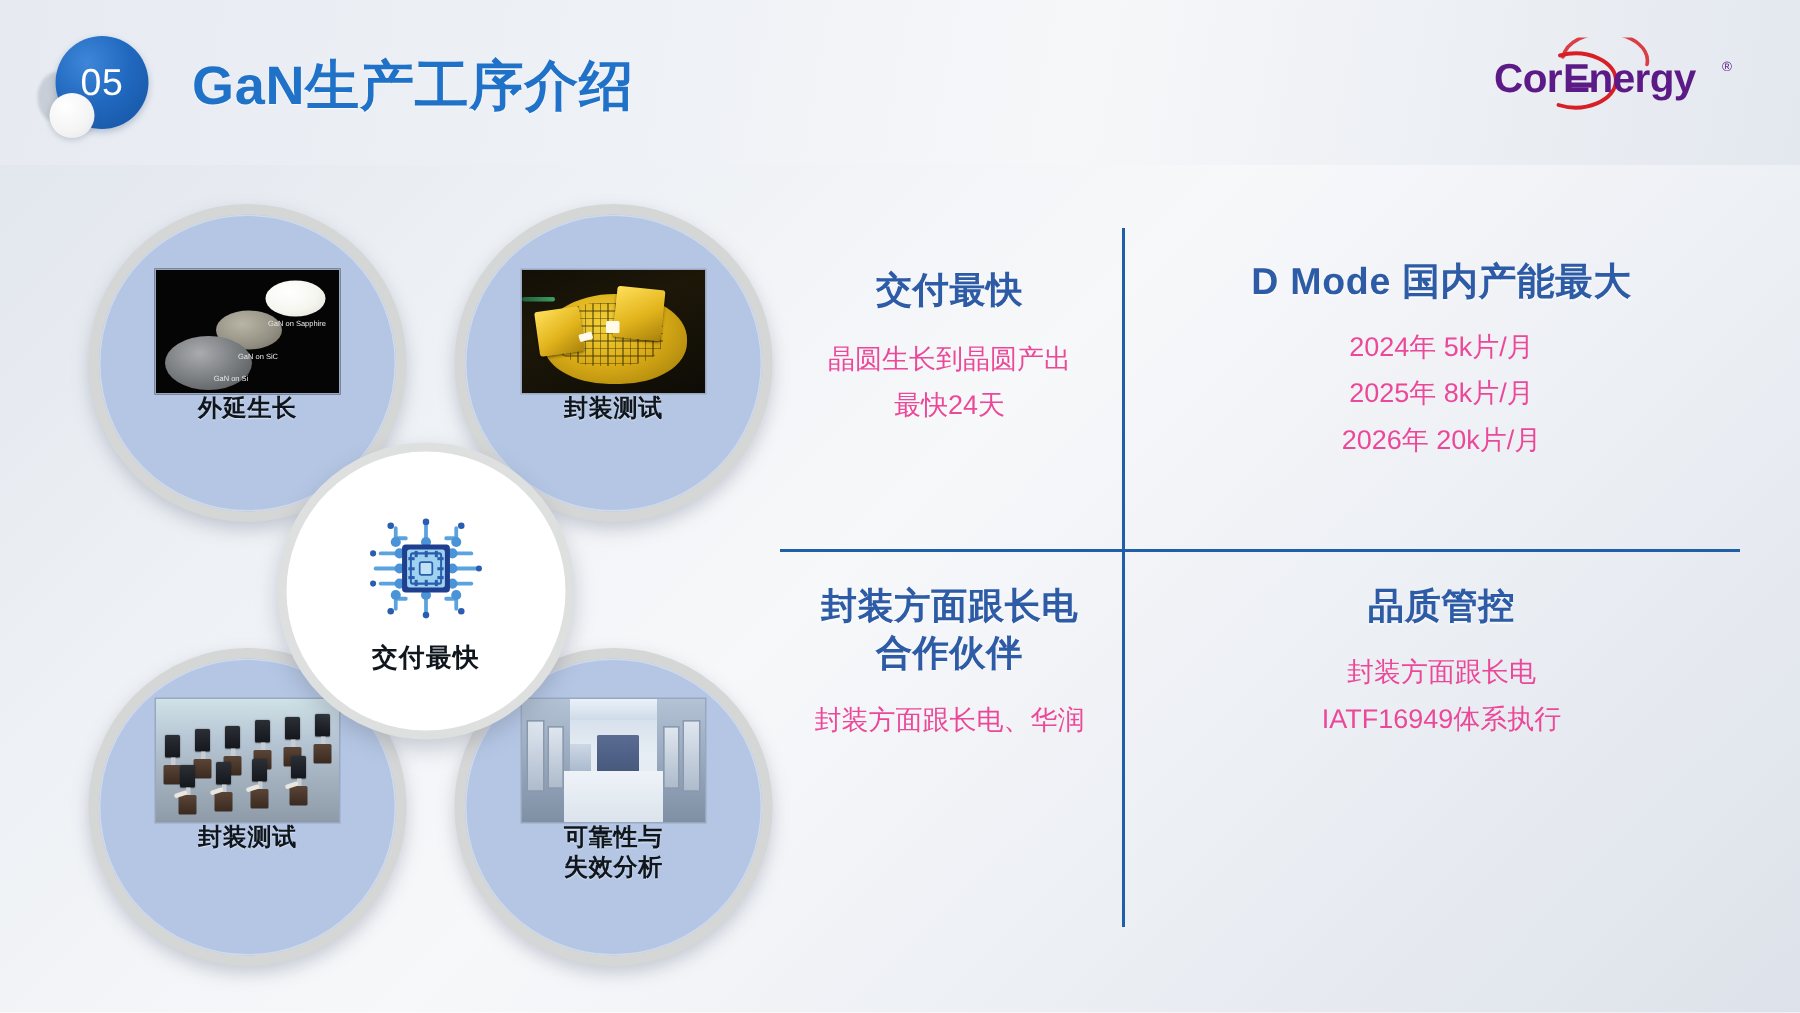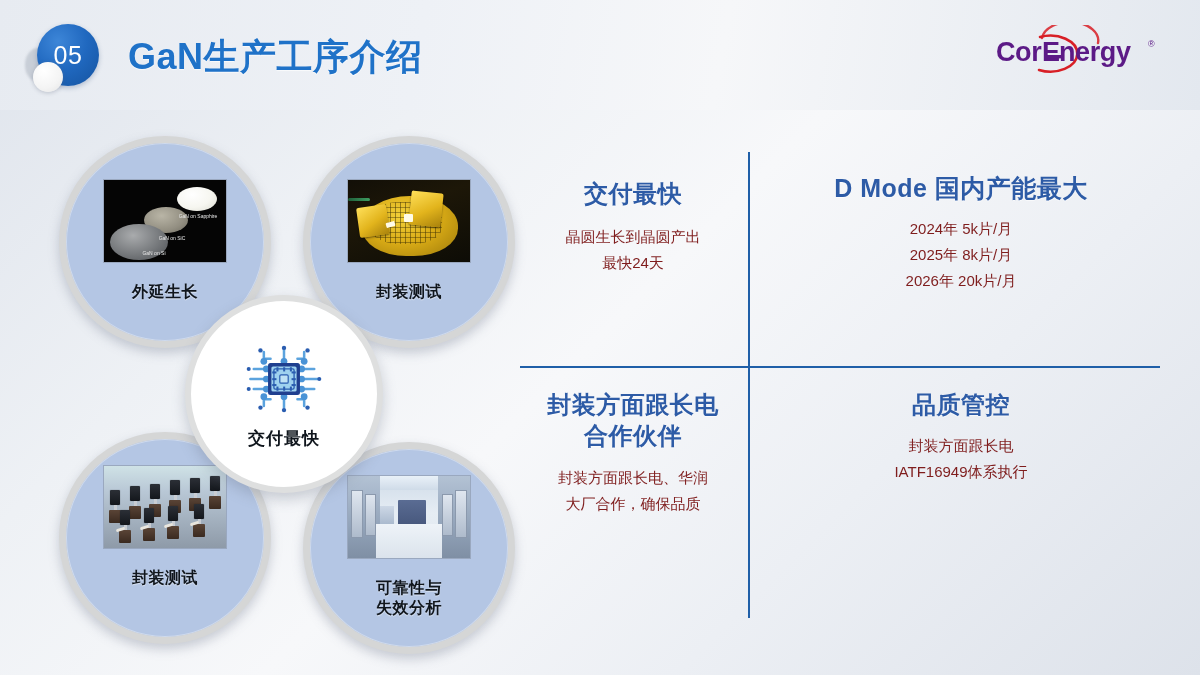--- a/index.html
+++ b/index.html
@@ -50,28 +50,28 @@
   .pcircle {
     position:absolute; width:212px; height:212px; border-radius:50%;
     background:#b4c6e4;
     border:7px solid #d5d6d6;
     box-shadow:0 5px 11px rgba(110,120,140,.34), inset 0 0 0 1px rgba(255,255,255,.35);
     display:flex; flex-direction:column; align-items:center; justify-content:flex-start;
   }
   .pc-tl { left:4px;   top:6px; }
   .pc-tr { left:248px; top:6px; }
   .pc-bl { left:4px;   top:302px; }
-  .pc-br { left:248px; top:312px; }
+  .pc-br { left:248px; top:302px; }
   .pc-img {
     width:124px; height:84px; margin-top:36px; border:1px solid #9aa8bf;
     overflow:hidden; position:relative; background:#000;
   }
   .pc-br .pc-img, .pc-bl .pc-img { margin-top:26px; }
   .pc-label {
-    margin-top:19px; font-size:16px; font-weight:bold; color:#10161d;
+    margin-top:0; font-size:16px; font-weight:bold; color:#10161d;
     text-align:center; line-height:1.22; letter-spacing:.5px;
     text-shadow:0 1px 1px rgba(255,255,255,.55);
   }
 
   
   .img-epi { background:#050505; }
   .wafer { position:absolute; border-radius:50%; }
   .w-sapphire { width:40px; height:24px; right:9px; top:7px;
     background:radial-gradient(ellipse at 38% 32%,#ffffff 0%,#f6f6f0 55%,#dcdcd2 100%); }
   .w-sic { width:44px; height:26px; left:40px; top:27px;
@@ -152,21 +152,21 @@
   .quad { position:absolute; text-align:center; }
   .q-tl { left:0;   top:29px;  width:226px; }
   .q-tr { left:242px; top:22px; width:398px; }
   .q-bl { left:0;   top:240px; width:226px; }
   .q-br { left:242px; top:240px; width:398px; }
   .q-head {
     font-size:24px; font-weight:bold; color:#2d5ba6; line-height:1.28;
     text-shadow:0 1px 1px rgba(255,255,255,.65); letter-spacing:.5px;
   }
   .q-tr .q-head { font-size:25px; }
-  .q-body { margin-top:14px; font-size:15px; color:#7f1d1d; line-height:1.72; }
+  .q-body { margin-top:14px; font-size:18px; color:#ec4899; line-height:1.72; }
   .q-body div { white-space:nowrap; }
   .q-tr .q-body, .q-br .q-body { margin-top:12px; }
 </style>
 </head>
 <body>
 
 <div class="header">
   <div class="hdr-band"></div>
   <div class="dot-shadow"></div>
   <div class="num-circle">
@@ -379,21 +379,20 @@
     </div>
   </div>
 
   <div class="quad q-bl">
     <div class="q-head">
       <div>封装方面跟长电</div>
       <div>合作伙伴</div>
     </div>
     <div class="q-body">
       <div>封装方面跟长电、华润</div>
-      <div>大厂合作，确保品质</div>
     </div>
   </div>
 
   <div class="quad q-br">
     <div class="q-head">品质管控</div>
     <div class="q-body">
       <div>封装方面跟长电</div>
       <div>IATF16949体系执行</div>
     </div>
   </div>

